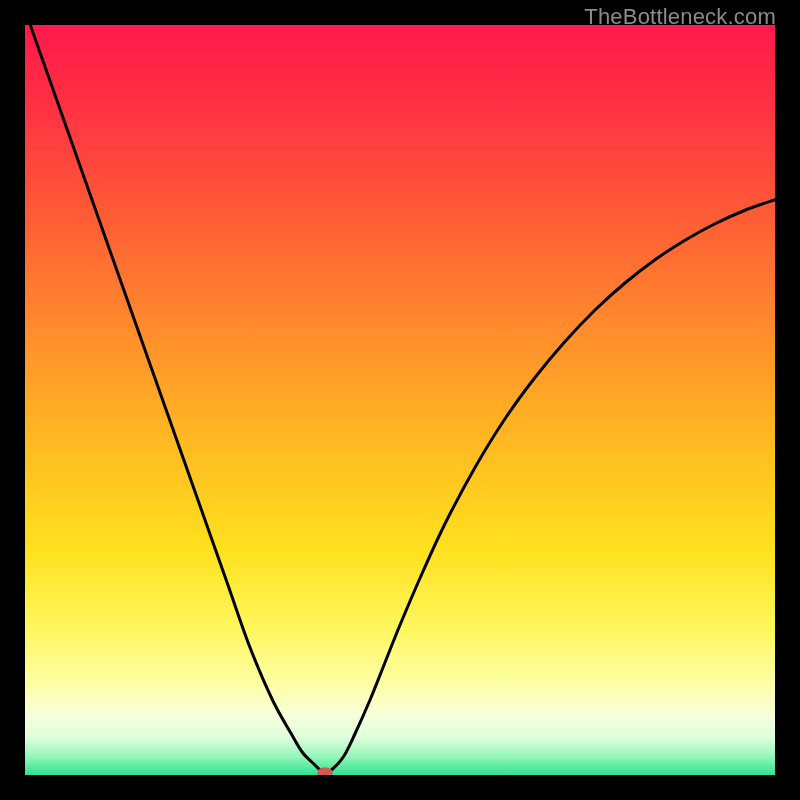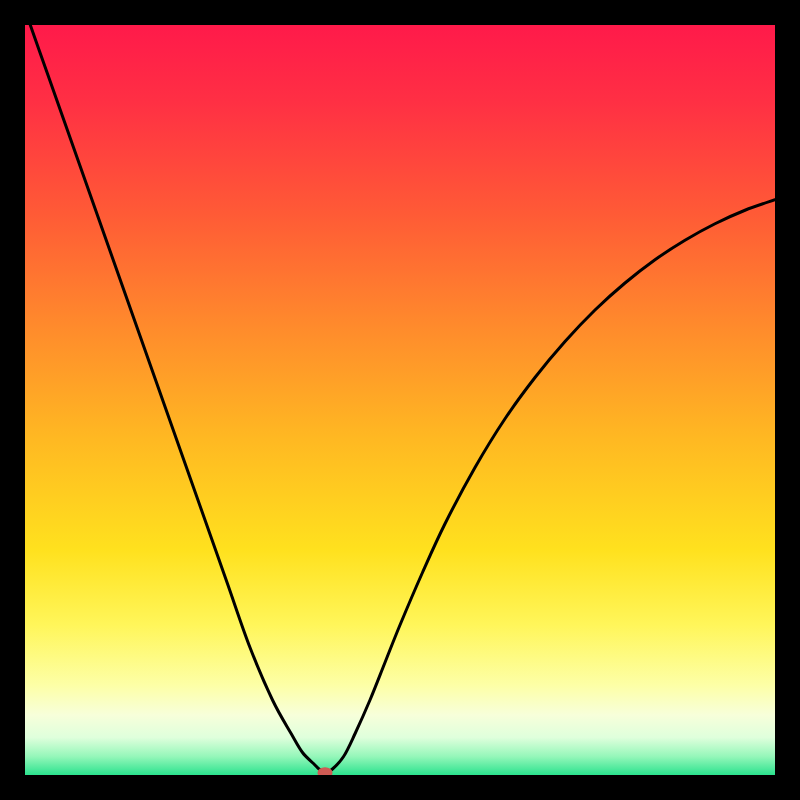--- a/index.html
+++ b/index.html
@@ -34,20 +34,21 @@
     font-size: 22px;
     font-weight: 500;
     letter-spacing: 0.2px;
   }
   svg { display: block; }
 </style>
 </head>
 <body>
 
 <div class="frame">
+  <div class="attrib">TheBottleneck.com</div>
   <div class="plot">
     <svg id="svg" width="750" height="750" viewBox="0 0 750 750">
       <defs>
         <linearGradient id="bg-grad" x1="0" y1="0" x2="0" y2="1">
             <stop offset="0%" stop-color="#ff1a4a"></stop>
             <stop offset="10%" stop-color="#ff2f44"></stop>
             <stop offset="25%" stop-color="#ff5a36"></stop>
             <stop offset="40%" stop-color="#ff8a2c"></stop>
             <stop offset="55.00000000000001%" stop-color="#ffb822"></stop>
             <stop offset="70%" stop-color="#ffe11e"></stop>

